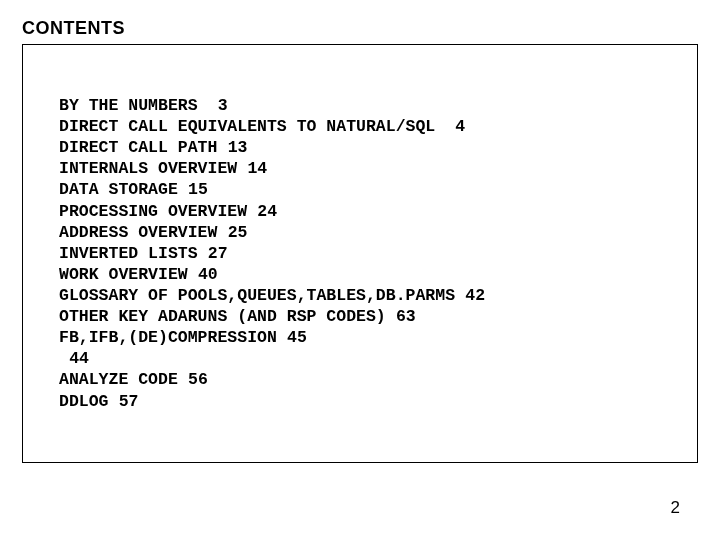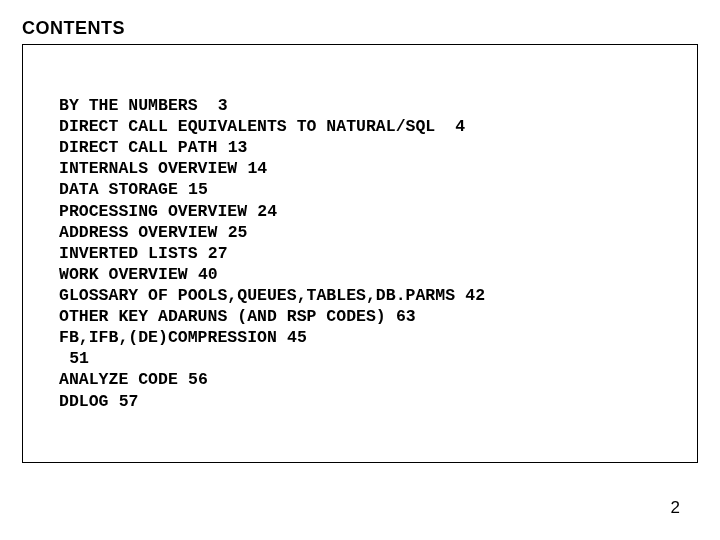--- a/index.html
+++ b/index.html
@@ -54,18 +54,18 @@
   <div class="toc-row"><span class="toc-title">DIRECT CALL PATH</span><span class="toc-page">13</span></div>
   <div class="toc-row"><span class="toc-title">INTERNALS OVERVIEW</span><span class="toc-page">14</span></div>
   <div class="toc-row"><span class="toc-title">DATA STORAGE</span><span class="toc-page">15</span></div>
   <div class="toc-row"><span class="toc-title">PROCESSING OVERVIEW</span><span class="toc-page">24</span></div>
   <div class="toc-row"><span class="toc-title">ADDRESS OVERVIEW</span><span class="toc-page">25</span></div>
   <div class="toc-row"><span class="toc-title">INVERTED LISTS</span><span class="toc-page">27</span></div>
   <div class="toc-row"><span class="toc-title">WORK OVERVIEW</span><span class="toc-page">40</span></div>
   <div class="toc-row"><span class="toc-title">GLOSSARY OF POOLS,QUEUES,TABLES,DB.PARMS</span><span class="toc-page">42</span></div>
   <div class="toc-row"><span class="toc-title">OTHER KEY ADARUNS (AND RSP CODES)</span><span class="toc-page">63</span></div>
   <div class="toc-row"><span class="toc-title">FB,IFB,(DE)COMPRESSION</span><span class="toc-page">45</span></div>
-  <div class="toc-row"><span class="toc-page">51</span></div>
+  <div class="toc-row"><span class="toc-page">44</span></div>
   <div class="toc-row"><span class="toc-title">ANALYZE CODE</span><span class="toc-page">56</span></div>
   <div class="toc-row"><span class="toc-title">DDLOG</span><span class="toc-page">57</span></div>
 </div>
 
 <div class="page-number">2</div>
 
 </body></html>

